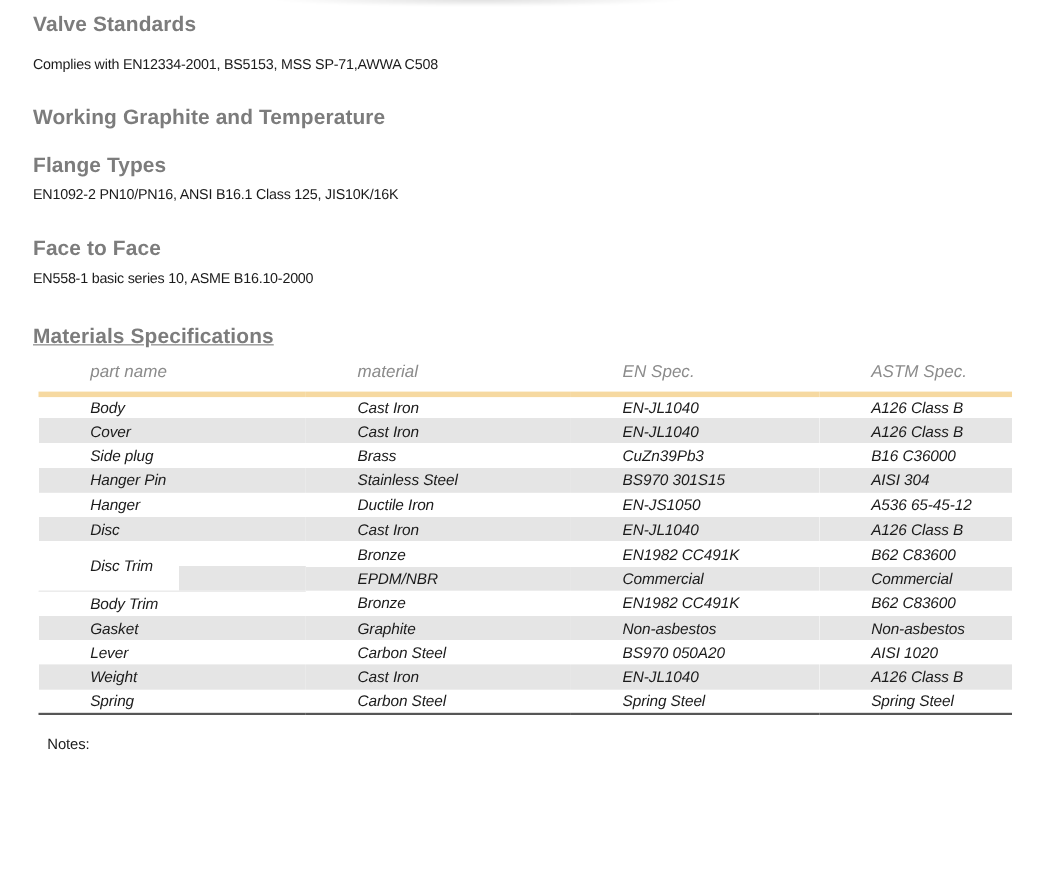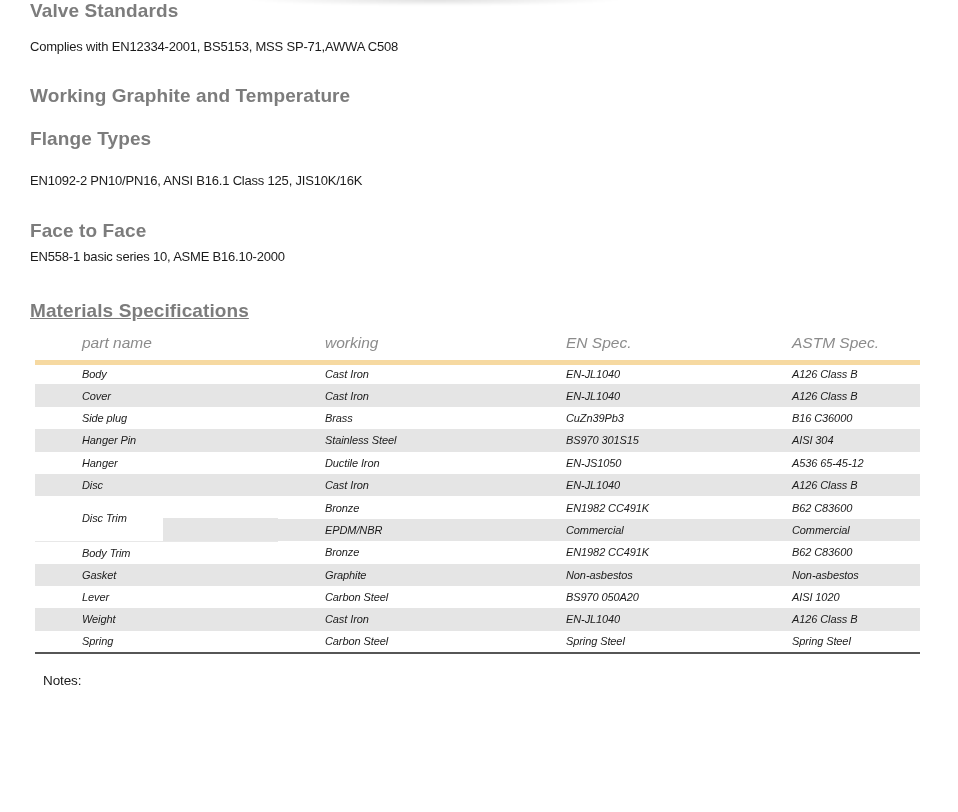--- a/index.html
+++ b/index.html
@@ -21,40 +21,40 @@
   }
   .top-shadow {
     position: absolute;
     top: -7px; left: 245px;
     width: 380px; height: 13px;
     border-radius: 50%;
     background: radial-gradient(ellipse at center, rgba(0,0,0,0.13) 0%, rgba(0,0,0,0.0) 70%);
     filter: blur(1px);
     pointer-events: none;
   }
-  .content { }
+  .content { padding-top: 12px; }
   .section { margin-left: 30px; }
   .section-heading {
     margin: 0;
     font-size: 19px;
     font-weight: bold;
     color: var(--heading);
     line-height: 21px;
     letter-spacing: 0.1px;
   }
   .sec-body {
     margin-top: 14px;
     font-size: 13px;
     line-height: 24.5px;
     color: var(--text);
     letter-spacing: -0.2px;
   }
   .section-2 { margin-top: 25px; }
   .section-3 { margin-top: 22px; }
-  .section-3 .sec-body { margin-top: 20px; }
+  .section-3 .sec-body { margin-top: 4px; }
   .section-4 { margin-top: 27px; }
   .section-4 .sec-body { margin-top: 4px; }
 
   .materials-heading { margin: 30px 0 0 30px; text-decoration: underline; }
 
   .materials-table {
     border-collapse: collapse;
     table-layout: fixed;
     width: 885px;
     margin: 8px 0 0 35px;
@@ -63,21 +63,21 @@
   .materials-table th {
     text-align: left;
     font-weight: normal;
     color: var(--thead);
     font-size: 15.5px;
     padding: 5px 0 8px 47px;
     border-bottom: 5px solid var(--accent);
     white-space: nowrap;
   }
   .materials-table td {
-    font-size: 11px;
+    font-size: 14px;
     color: var(--text);
     padding: 0 0 0 47px;
     height: 22.4px;
     letter-spacing: -0.1px;
     white-space: nowrap;
     overflow: hidden;
     vertical-align: middle;
   }
   .materials-table td.shade { background: var(--stripe); }
   .materials-table td.merged {
@@ -134,21 +134,21 @@
   <table class="materials-table">
     <colgroup>
       <col style="width:243px">
       <col style="width:241px">
       <col style="width:226px">
       <col style="width:175px">
     </colgroup>
     <thead>
       <tr>
           <th>part name</th>
-          <th>working</th>
+          <th>material</th>
           <th>EN Spec.</th>
           <th>ASTM Spec.</th>
         </tr>
     </thead>
     <tbody>
         <tr>
           <td>Body</td>
           <td>Cast Iron</td>
           <td>EN-JL1040</td>
           <td>A126 Class B</td>

